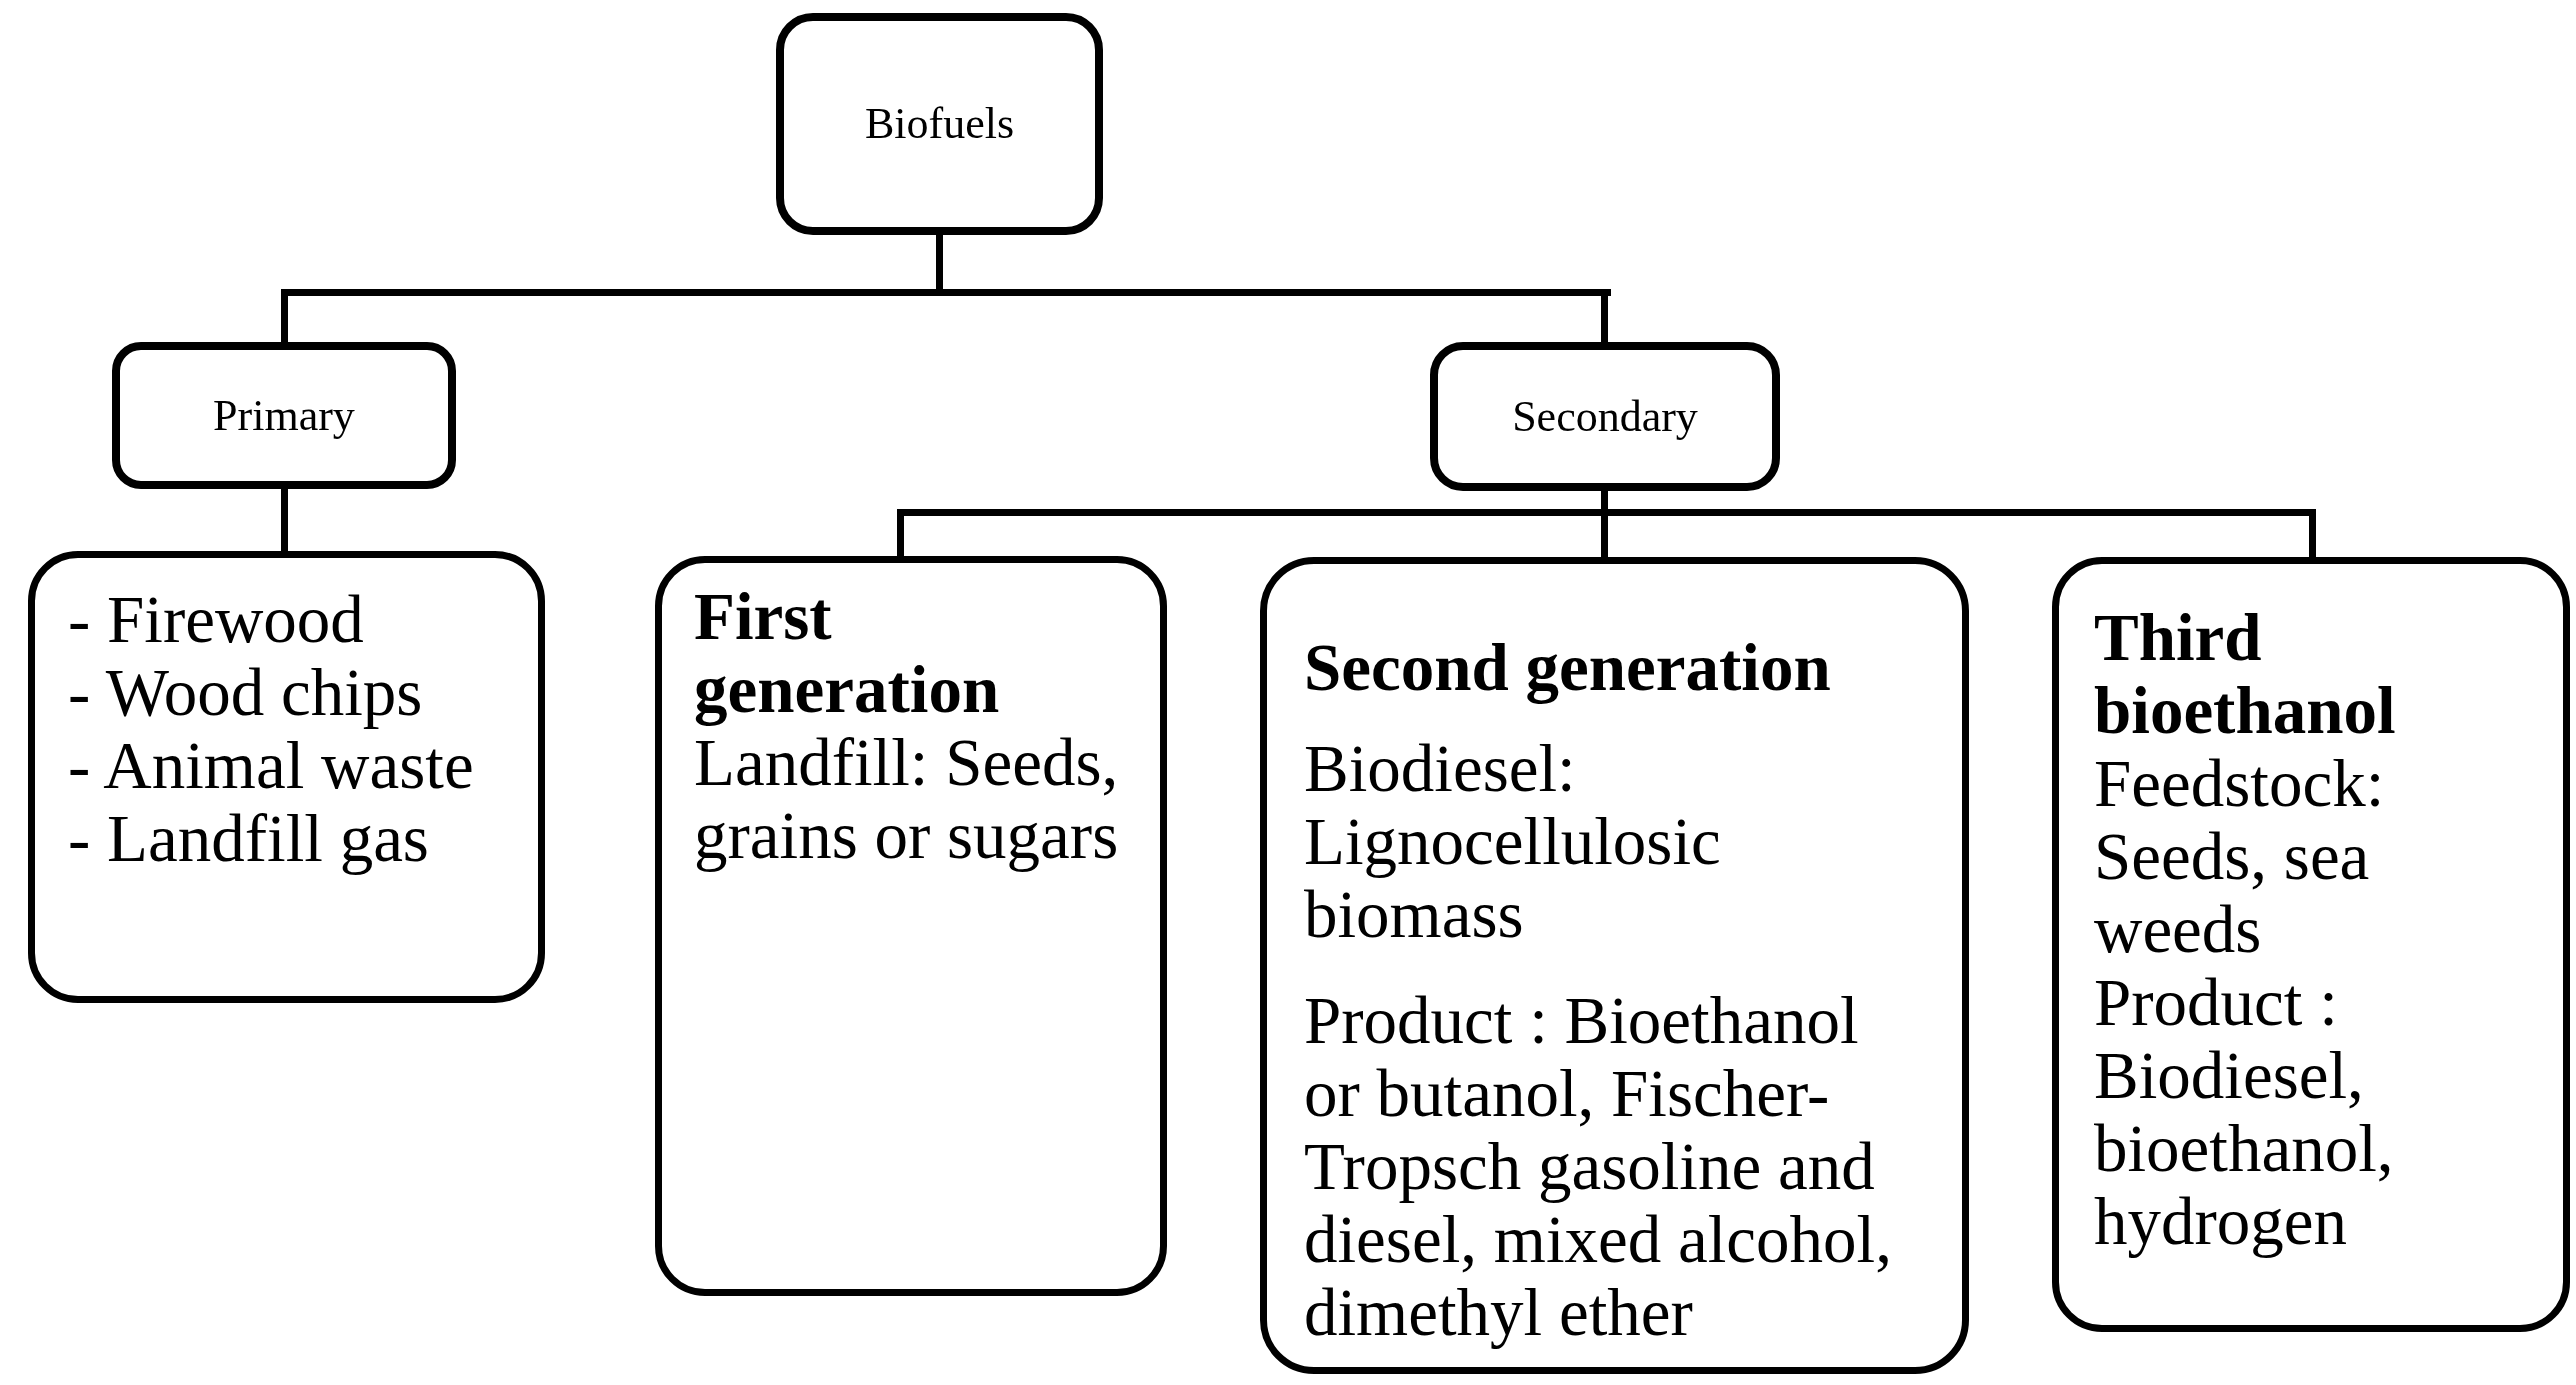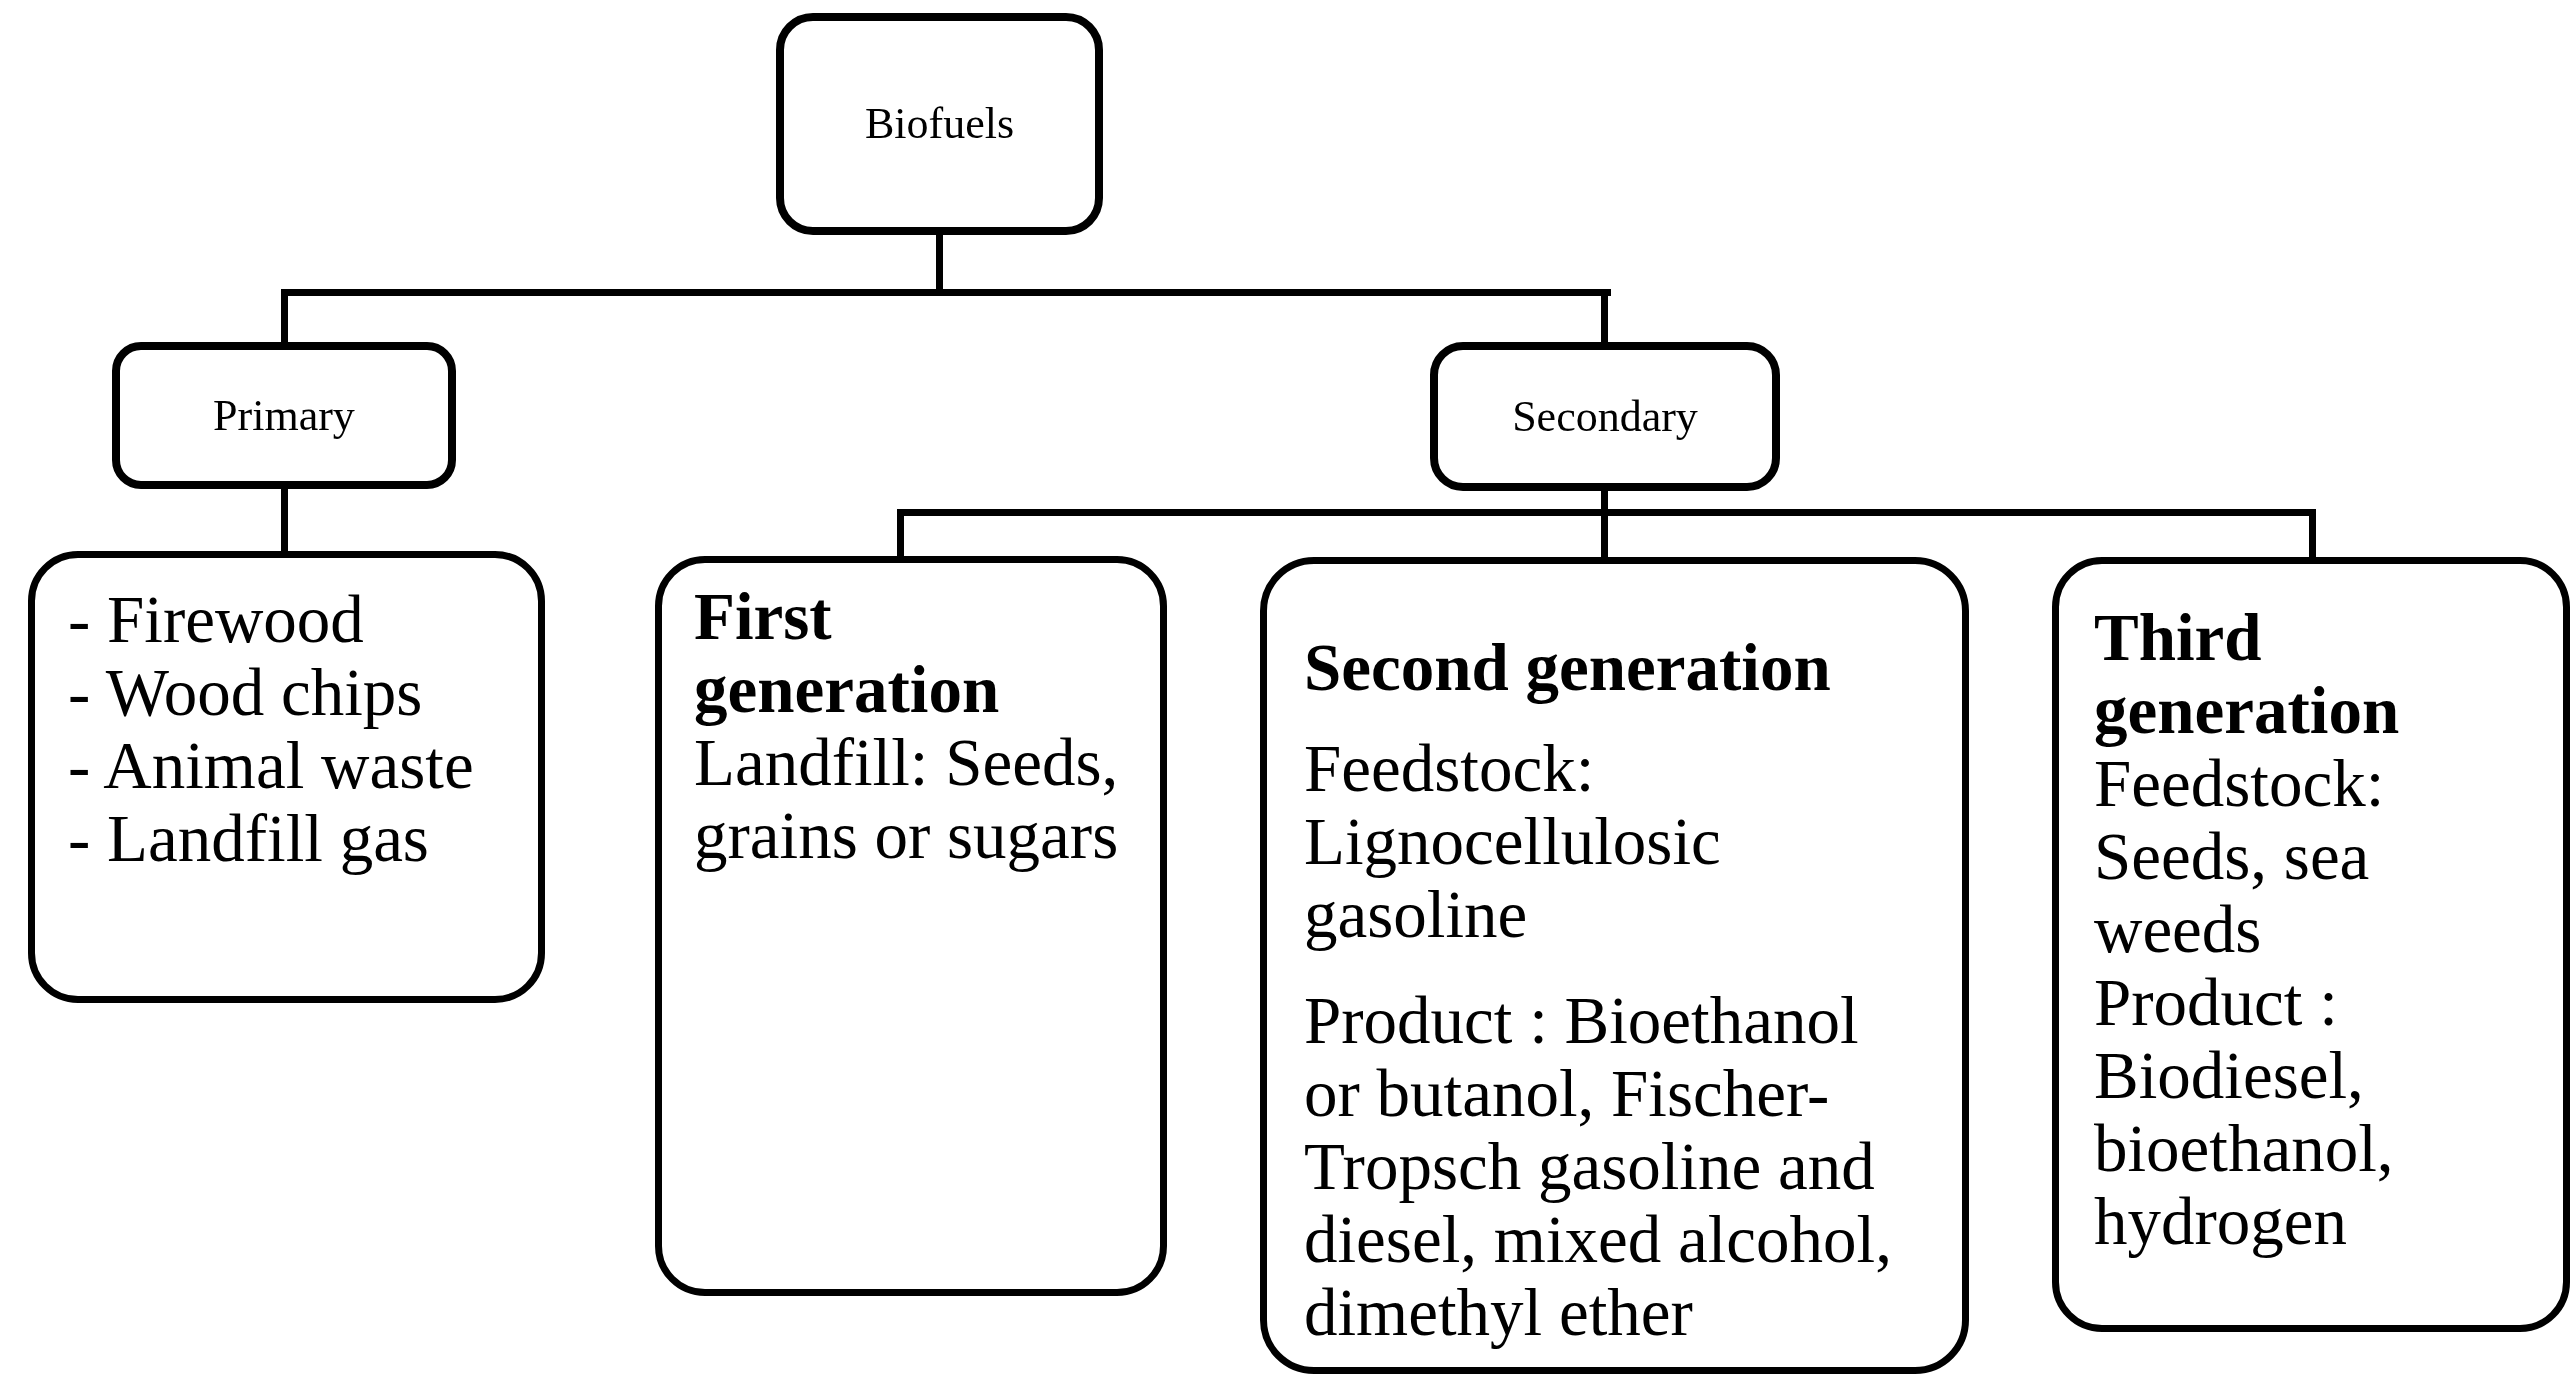--- a/index.html
+++ b/index.html
@@ -101,24 +101,24 @@
     <p class="list-item">- Landfill gas</p>
   </div>
 
   <div class="box content" id="box-gen1">
     <p class="gen-title">First generation</p>
     <p class="gen-feedstock">Landfill: Seeds, grains or sugars</p>
   </div>
 
   <div class="box content" id="box-gen2">
     <p class="gen-title">Second generation</p>
-    <p class="gen-feedstock">Feedstock: Lignocellulosic gasoline</p>
+    <p class="gen-feedstock">Biodiesel: Lignocellulosic biomass</p>
     <p class="gen-product">Product : Bioethanol or butanol, Fischer-Tropsch gasoline and diesel, mixed alcohol, dimethyl ether</p>
   </div>
 
   <div class="box content" id="box-gen3">
-    <p class="gen-title">Third generation</p>
+    <p class="gen-title">Third bioethanol</p>
     <p class="gen-feedstock">Feedstock: Seeds, sea weeds</p>
     <p class="gen-product">Product : Biodiesel, bioethanol, hydrogen</p>
   </div>
 
 </div>
 
 
 </body></html>

